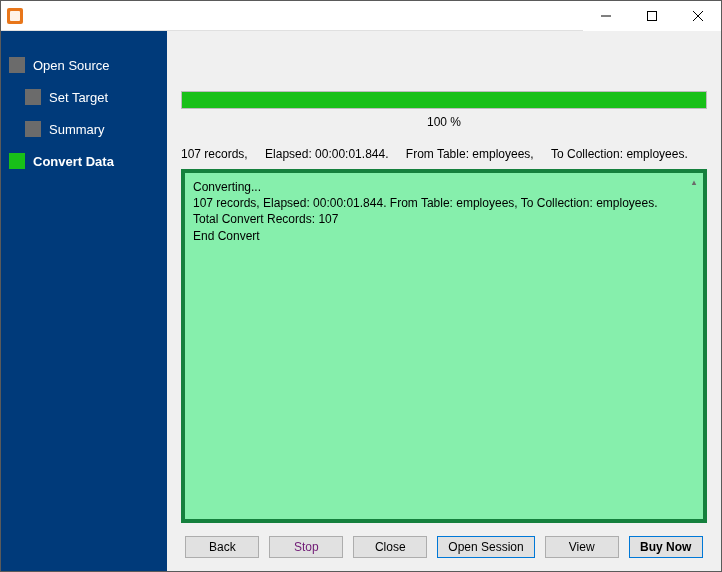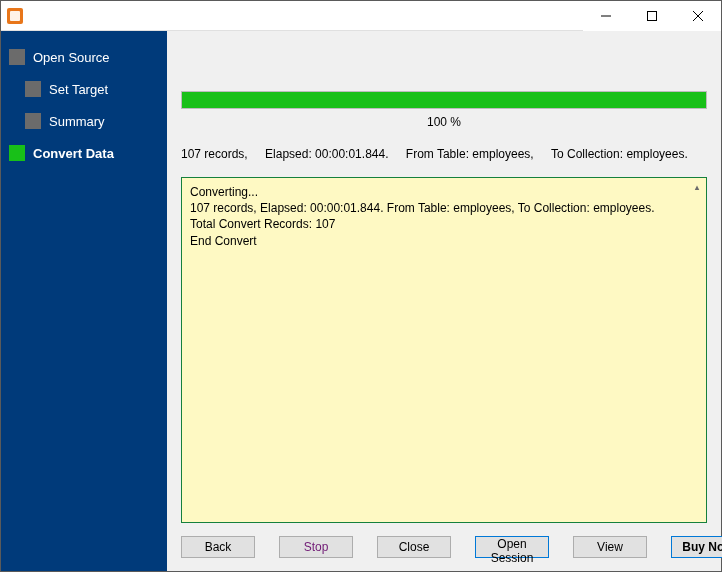--- a/index.html
+++ b/index.html
@@ -40,21 +40,21 @@
 
   .body {
     flex: 1; display: flex; min-height: 0;
   }
   .sidebar {
     width: 166px; background: #003a7a;
     color: #fff; padding-top: 10px;
     position: relative;
   }
   .tree-item {
-    display: flex; align-items: center;
+    display: flex; align-items: flex-end;
     height: 32px; padding-left: 8px;
     cursor: default;
     position: relative;
   }
   .tree-item.child { padding-left: 24px; }
   .tree-item.child2 { padding-left: 24px; }
   .node-box {
     width: 16px; height: 16px;
     background: #6b6b6b;
     margin-right: 8px;
@@ -92,44 +92,44 @@
   }
   .status-line {
     margin-top: 18px; font-size: 12px;
     white-space: nowrap;
   }
   .output-label {
     margin-top: 70px; font-size: 12px;
   }
   .output-box {
     flex: 1; min-height: 0;
-    background: #fef9c3;
-    border: 1px solid #15803d;
+    background: #86efac;
+    border: 4px solid #15803d;
     padding: 6px 8px;
     font-size: 12px;
     line-height: 1.35;
     position: relative;
     overflow: hidden;
-    margin-top: 16px;
+    margin-top: 8px;
   }
   .output-scroll {
     position: absolute;
     top: 2px; right: 2px;
     width: 14px;
   }
   .scroll-arrow {
     width: 14px; height: 14px;
     color: #6b6b6b;
     display: flex; align-items: center; justify-content: center;
     font-size: 9px;
   }
   .button-row {
     height: 40px;
-    display: flex; align-items: center; justify-content: flex-start;
-    gap: 24px;
+    display: flex; align-items: center; justify-content: center;
+    gap: 10px;
     padding: 0 14px 8px 14px;
   }
   button.action {
     min-width: 74px; height: 22px;
     background: #e1e1e1;
     border: 1px solid #adadad;
     font-family: inherit; font-size: 12px;
     padding: 0 10px;
     cursor: pointer;
   }

